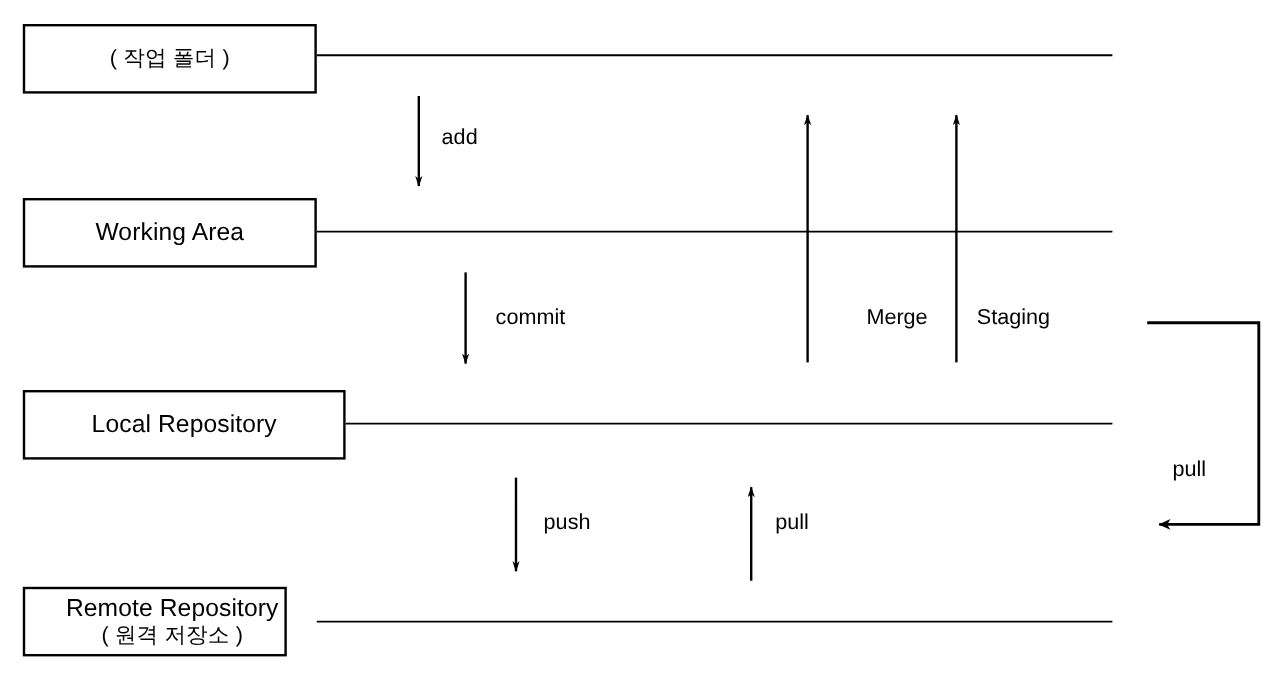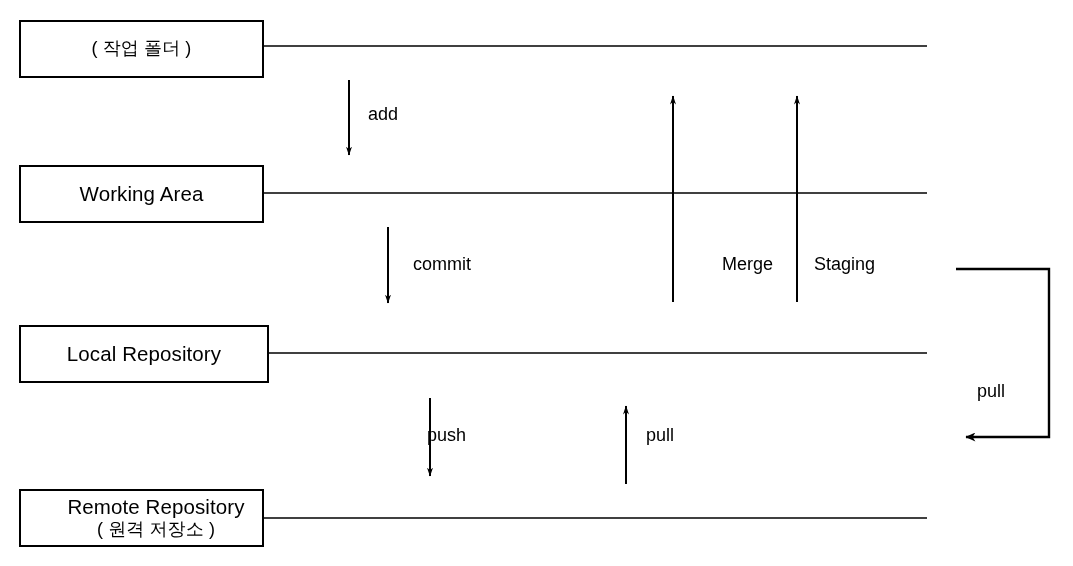--- a/index.html
+++ b/index.html
@@ -98,36 +98,36 @@
   </svg>
 
   <div class="node-box" style="left:19px; top:20px; width:245px; height:58px;">
     <div class="node-line-2">( 작업 폴더 )</div>
   </div>
 
   <div class="node-box" style="left:19px; top:165px; width:245px; height:58px;">
     <div class="node-line-1">Working Area</div>
   </div>
 
-  <div class="node-box" style="left:19px; top:325px; width:250px; height:58px;">
+  <div class="node-box" style="left:19px; top:325px; width:269px; height:58px;">
     <div class="node-line-1">Local Repository</div>
   </div>
 
-  <div class="node-box" style="left:19px; top:489px; width:245px; height:58px;padding-left:29px;">
+  <div class="node-box" style="left:19px; top:489px; width:220px; height:58px;padding-left:29px;">
     <div class="node-line-1">Remote Repository</div>
     <div class="node-line-2">( 원격 저장소 )</div>
   </div>
 
   <div class="edge-label" style="left:368px; top:105px;">add</div>
 
   <div class="edge-label" style="left:413px; top:255px;">commit</div>
 
   <div class="edge-label" style="left:722px; top:255px;">Merge</div>
 
   <div class="edge-label" style="left:814px; top:255px;">Staging</div>
 
-  <div class="edge-label" style="left:427px; top:426px;">push</div>
+  <div class="edge-label" style="left:453px; top:426px;">push</div>
 
   <div class="edge-label" style="left:646px; top:426px;">pull</div>
 
   <div class="edge-label" style="left:977px; top:341px;margin-top:41px;">pull</div>
 
 </div>
 
 </body></html>

